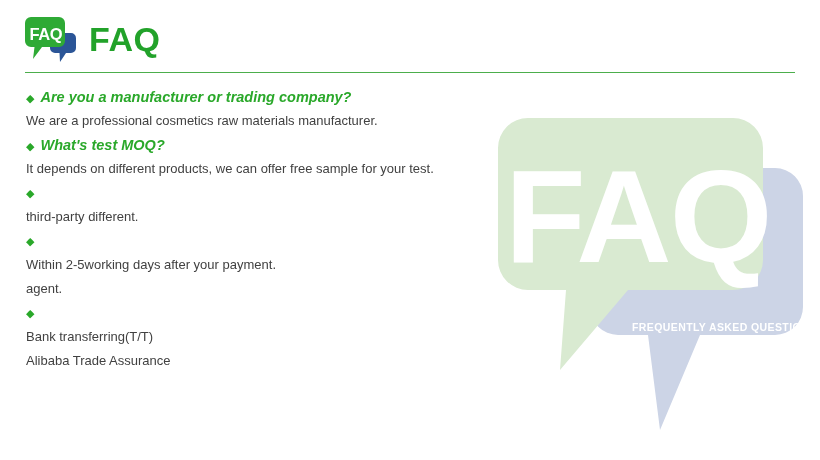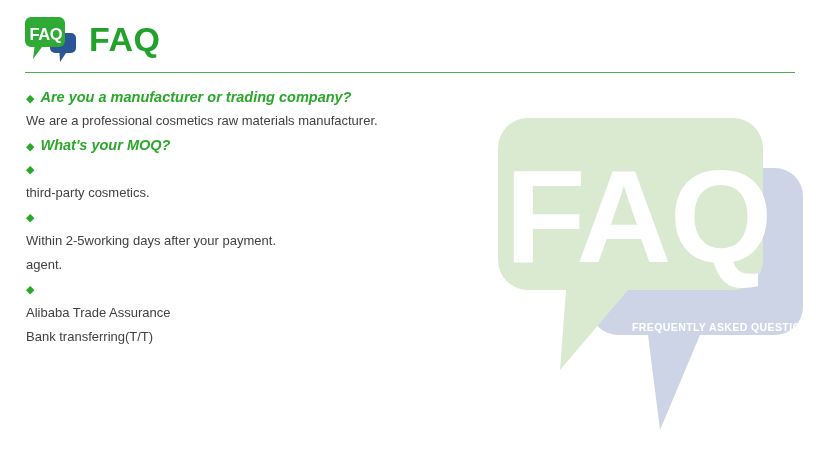--- a/index.html
+++ b/index.html
@@ -145,38 +145,39 @@
       <div class="faq-item">
         <div class="faq-question">
           <span class="q-bullet">◆</span>
           <span>Are you a manufacturer or trading company?</span>
         </div>
         <div class="faq-answer">We are a professional cosmetics raw materials manufacturer.</div>
       </div>
       <div class="faq-item">
         <div class="faq-question">
           <span class="q-bullet">◆</span>
-          <span>What's your MOQ?</span>
+          <span>What's test MOQ?</span>
         </div>
+        <div class="faq-answer">It depends on different products, we can offer free sample for your test.</div>
       </div>
       <div class="faq-item">
         <div class="faq-question">
           <span class="q-bullet">◆</span>
         </div>
-        <div class="faq-answer">third-party cosmetics.</div>
+        <div class="faq-answer">third-party different.</div>
       </div>
       <div class="faq-item">
         <div class="faq-question">
           <span class="q-bullet">◆</span>
         </div>
         <div class="faq-answer">Within 2-5working days after your payment.</div>
         <div class="faq-answer">agent.</div>
       </div>
       <div class="faq-item">
         <div class="faq-question">
           <span class="q-bullet">◆</span>
         </div>
+        <div class="faq-answer">Bank transferring(T/T)</div>
         <div class="faq-answer">Alibaba Trade Assurance</div>
-        <div class="faq-answer">Bank transferring(T/T)</div>
       </div>
     </div>
 
 </div>
 
 </body></html>

